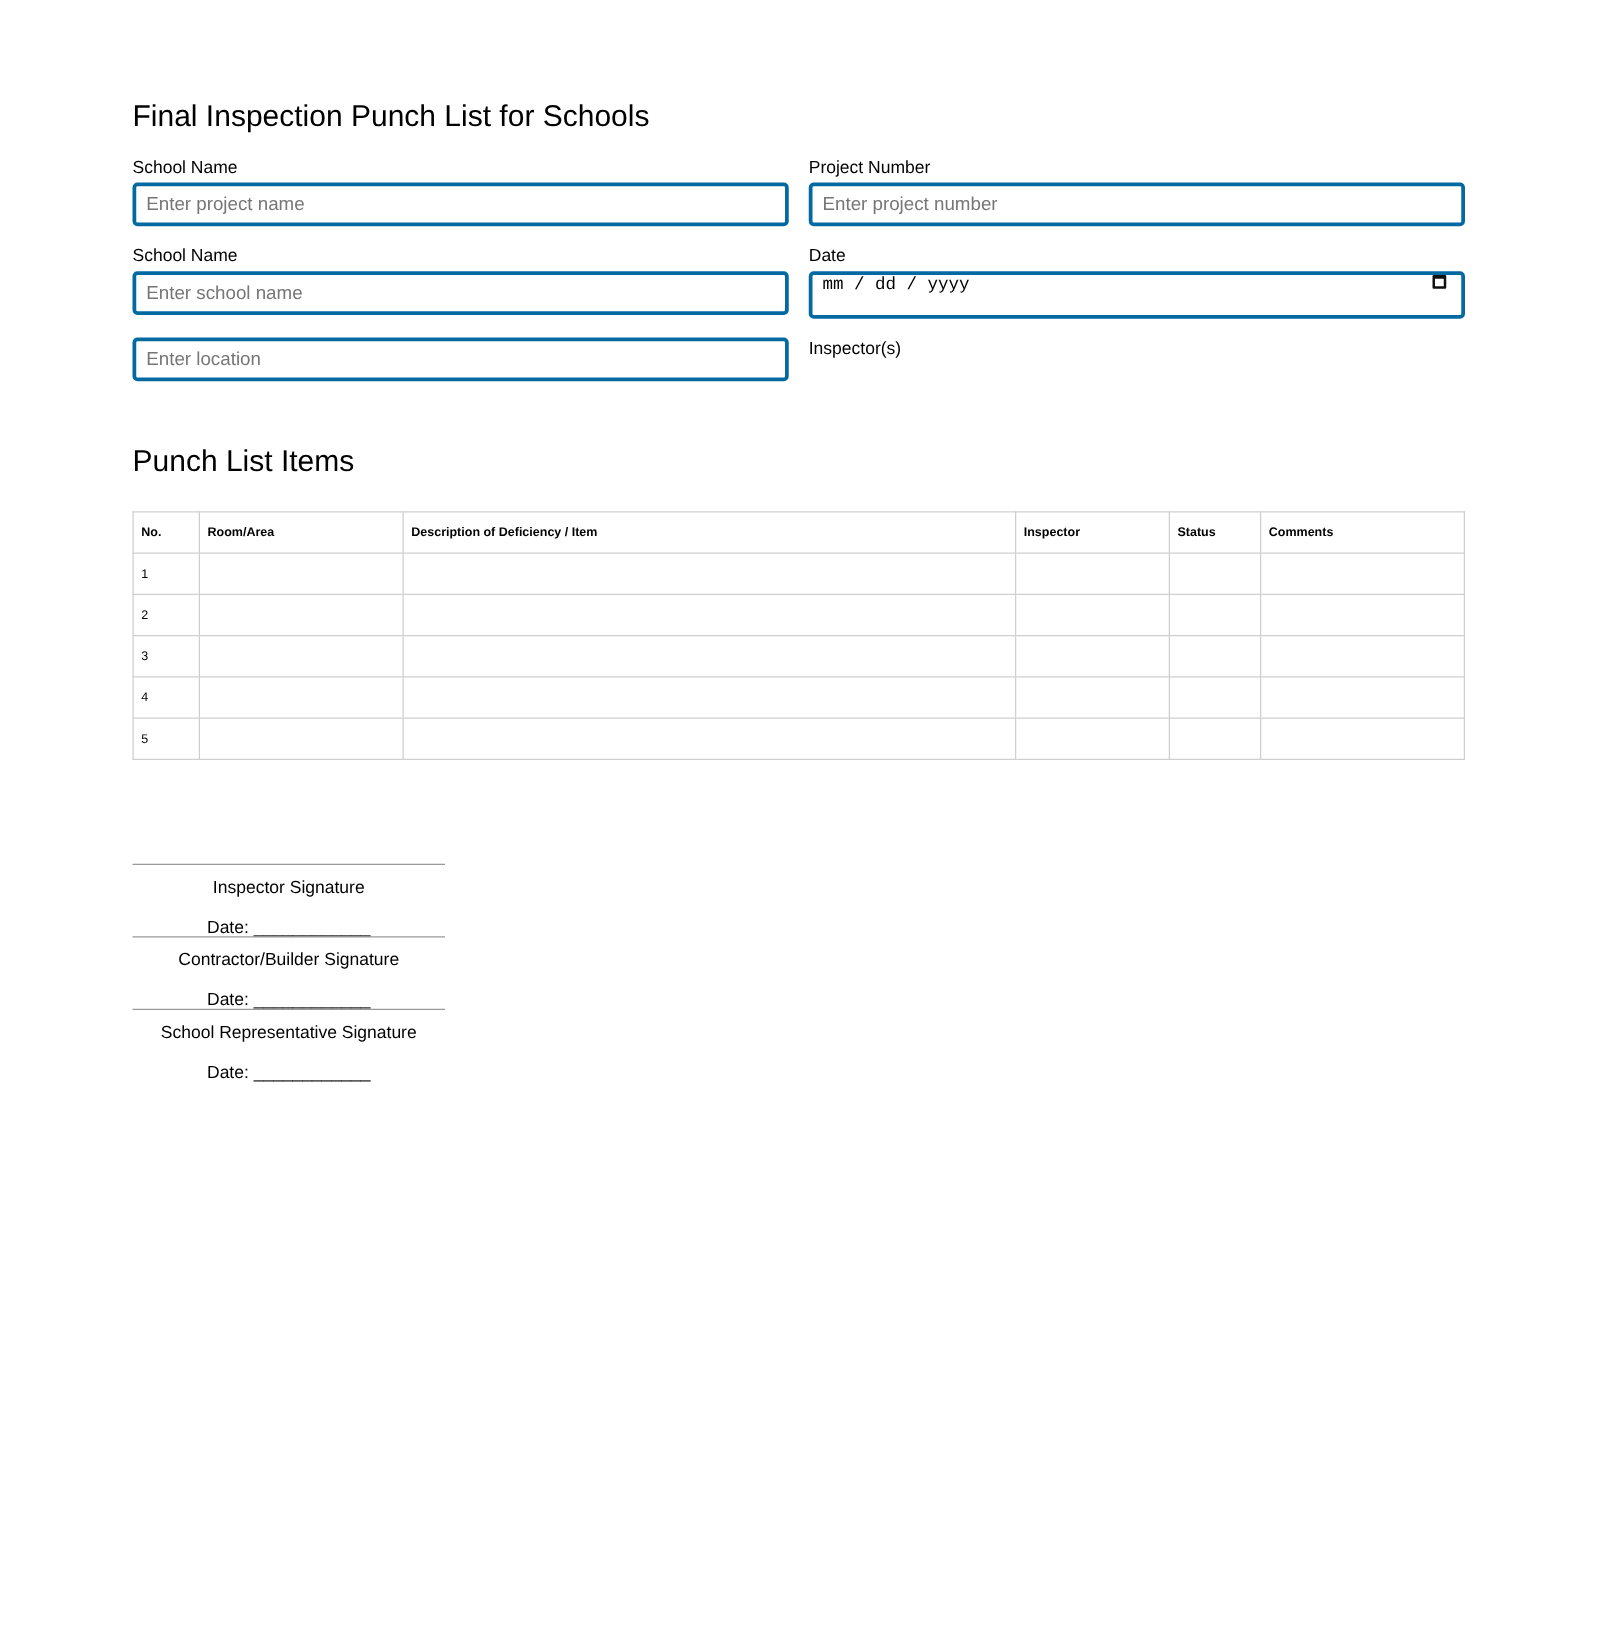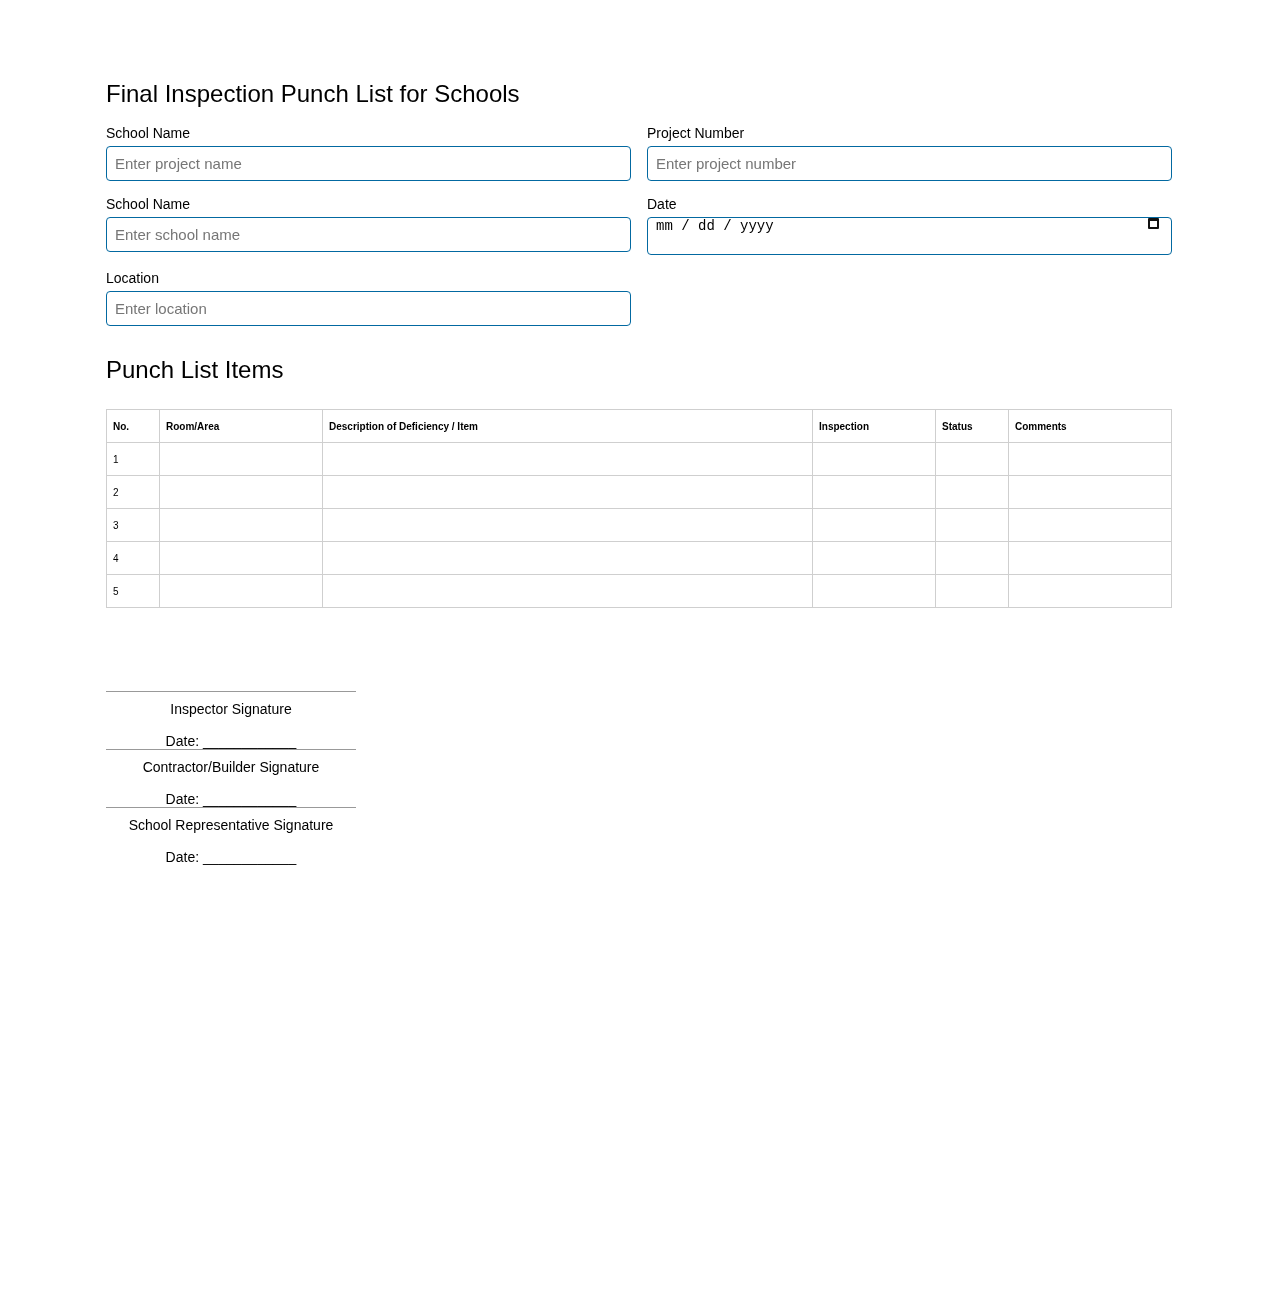--- a/index.html
+++ b/index.html
@@ -12,21 +12,21 @@
   h1 {
     position: absolute; top: 74px; left: 0; margin: 0;
     font-size: 24px; font-weight: normal; line-height: 40px;
   }
   .field { position: absolute; width: 525px; }
   .field label {
     display: block; font-size: 14px; line-height: 16px; margin-bottom: 5px;
   }
   .field .input {
     box-sizing: border-box; width: 525px; height: 35px;
-    border: 1px solid #0369a1; border-radius: 4px;
+    border: 3px solid #0369a1; border-radius: 4px;
     padding: 0 8px; font-size: 15px;
     font-family: "Liberation Sans", sans-serif; color: #000;
     background: #fff;
   }
   .field .input::placeholder { color: #767676; }
   .field .date {
     height: 38px; display: flex; align-items: flex-start; justify-content: space-between;
     font-family: "Liberation Mono", monospace; font-size: 14px;
   }
   .cal-icon {
@@ -73,35 +73,35 @@
   </div>
   <div class="field" style="left:541px;top:196px;">
     <label>Date</label>
     <div class="input date">
       <span>mm / dd / yyyy</span>
       <span class="cal-icon"></span>
     </div>
   </div>
 
   <div class="field" style="left:0;top:270px;">
-    <label>Location</label>
     <input class="input" placeholder="Enter location" style="">
   </div>
   <div class="field" style="left:541px;top:270px;">
+    <label>Inspector(s)</label>
   </div>
 
   <h2>Punch List Items</h2>
 
   <table>
     <thead>
       <tr>
         <th style="width:53px">No.</th>
         <th style="width:163px">Room/Area</th>
         <th style="width:490px">Description of Deficiency / Item</th>
-        <th style="width:123px">Inspection</th>
+        <th style="width:123px">Inspector</th>
         <th style="width:73px">Status</th>
         <th>Comments</th>
       </tr>
     </thead>
     <tbody>
       <tr>
         <td>1</td>
         <td></td>
         <td></td>
         <td></td>

